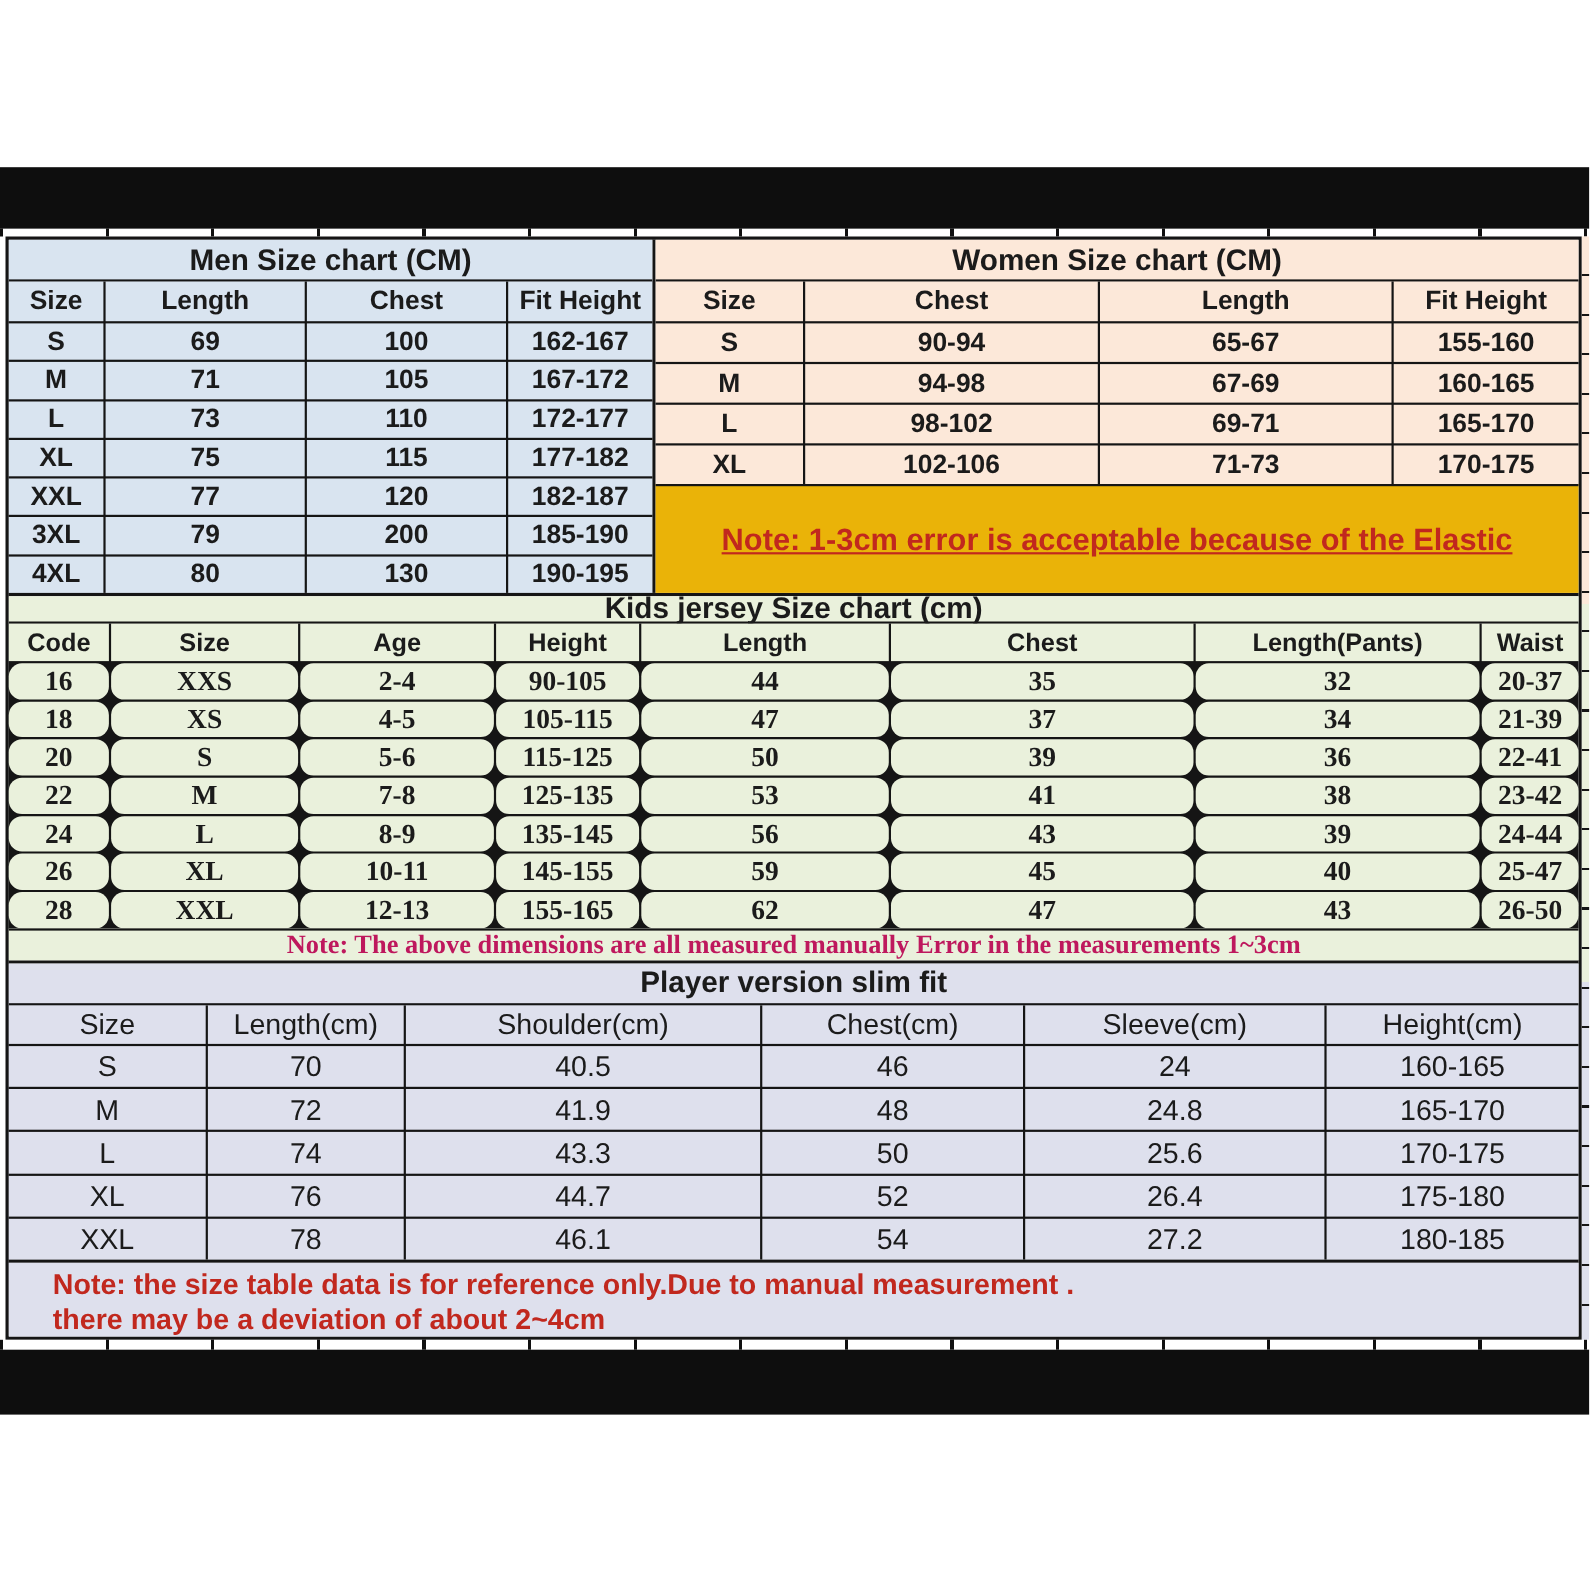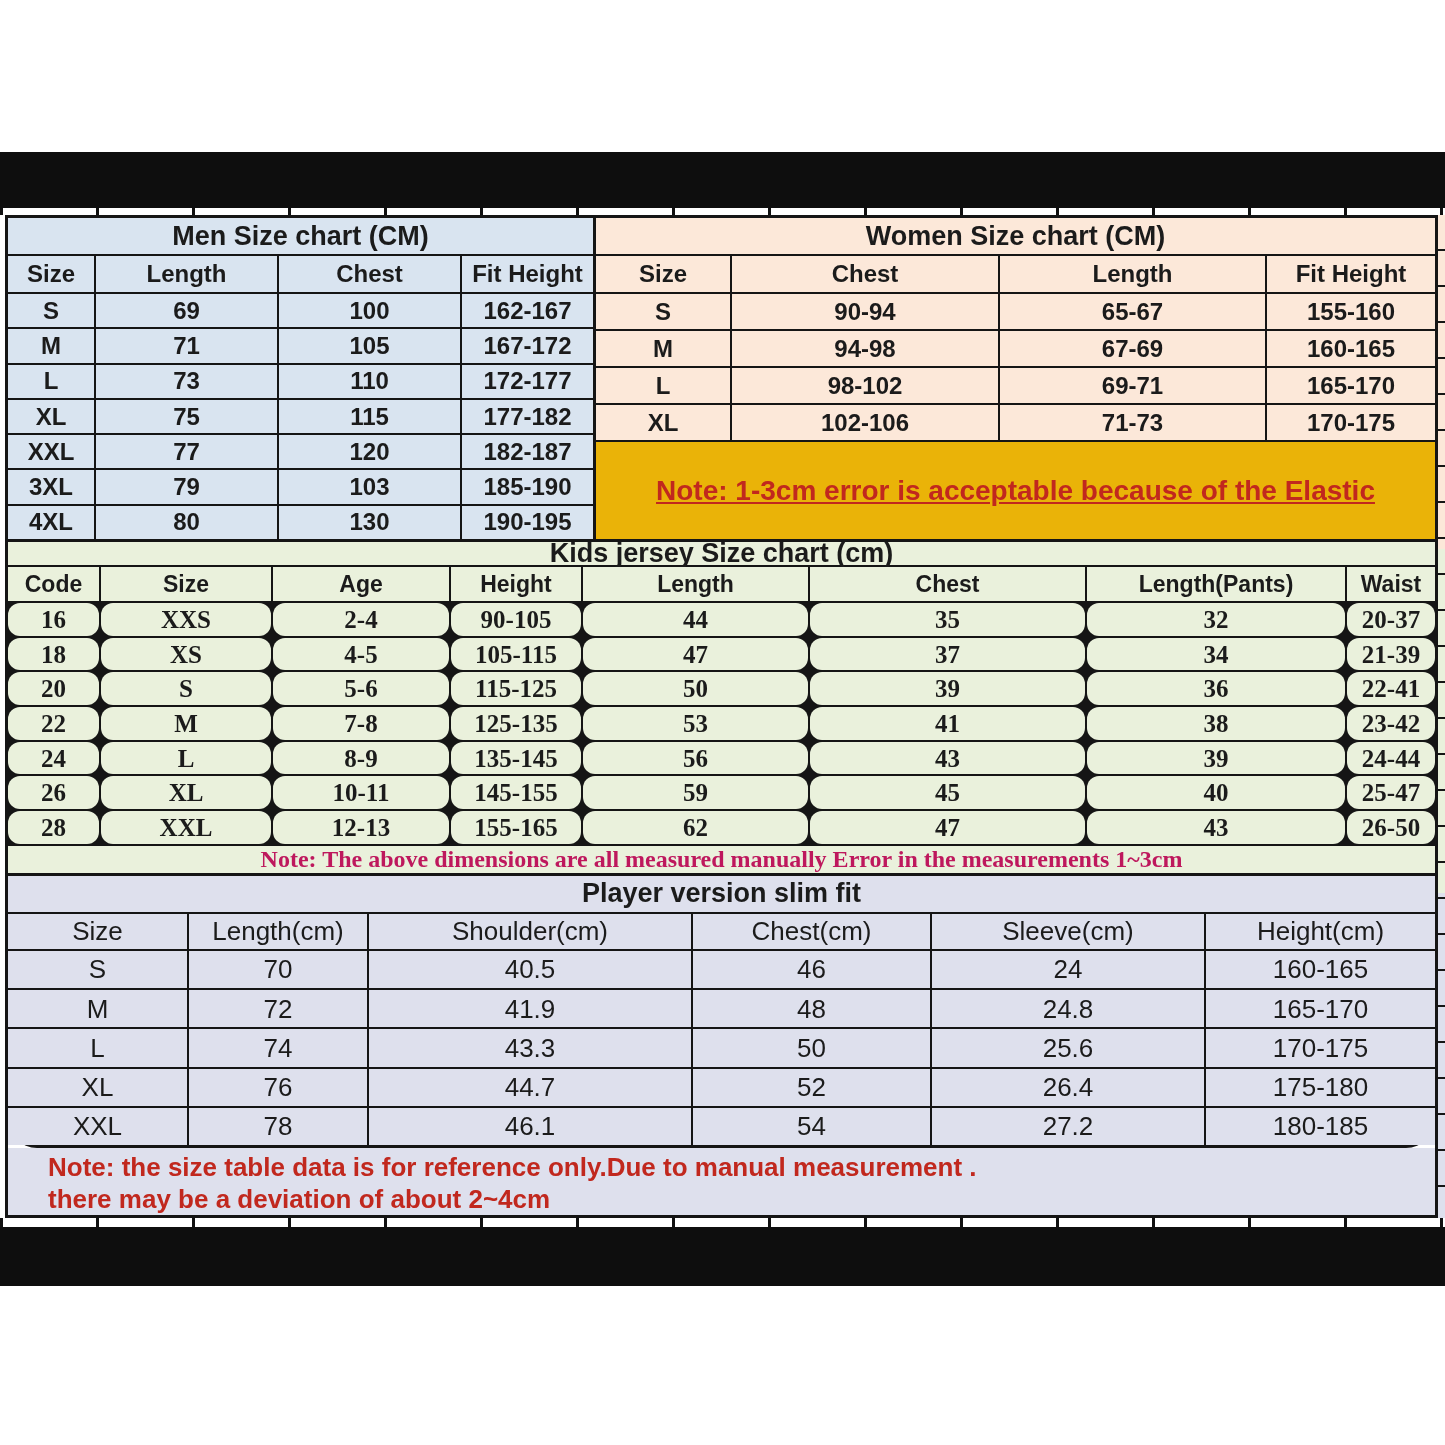--- a/index.html
+++ b/index.html
@@ -13,21 +13,21 @@
   .tickstrip.top{top:208px;height:7px;}
   .tickstrip.bottom{top:1218px;height:9px;}
 
   .sheet{position:absolute;left:5px;top:215px;width:1433px;height:1003px;
          box-sizing:border-box;border:3px solid #151515;display:flex;flex-direction:column;}
 
   .sectionA{height:331px;box-sizing:border-box;border-bottom:3px solid #151515;display:flex;}
   .men-tbl{width:588px;box-sizing:border-box;border-right:3px solid #151515;display:flex;flex-direction:column;}
   .women-tbl{flex:1;display:flex;flex-direction:column;}
   .sectionB{height:341px;box-sizing:border-box;border-bottom:3px solid #151515;display:flex;flex-direction:column;}
-  .sectionC{height:278px;box-sizing:border-box;border-bottom:3px solid #151515;display:flex;flex-direction:column;border-radius:29px;}
+  .sectionC{height:278px;box-sizing:border-box;border-bottom:3px solid #151515;display:flex;flex-direction:column;}
   .sectionD{flex:1;background:#dee0ed;padding:3px 0 0 12px;box-sizing:border-box;}
 
   .ttl{flex:none;height:38px;box-sizing:border-box;border-bottom:2px solid #151515;
        display:flex;align-items:center;justify-content:center;
        font-size:27px;font-weight:bold;}
   .ttl.men{background:#d9e4f0;}
   .ttl.women{background:#fce8d9;}
   .ttl.kids{background:#eaf1dc;height:25px;}
   .ttl.player{background:#dee0ed;}
 
@@ -115,21 +115,21 @@
             <div class="trow">
               <div class="cell">XXL</div>
               <div class="cell">77</div>
               <div class="cell">120</div>
               <div class="cell">182-187</div>
             </div>
 
             <div class="trow">
               <div class="cell">3XL</div>
               <div class="cell">79</div>
-              <div class="cell">103</div>
+              <div class="cell">200</div>
               <div class="cell">185-190</div>
             </div>
 
             <div class="trow">
               <div class="cell">4XL</div>
               <div class="cell">80</div>
               <div class="cell">130</div>
               <div class="cell">190-195</div>
             </div>
           </div>

